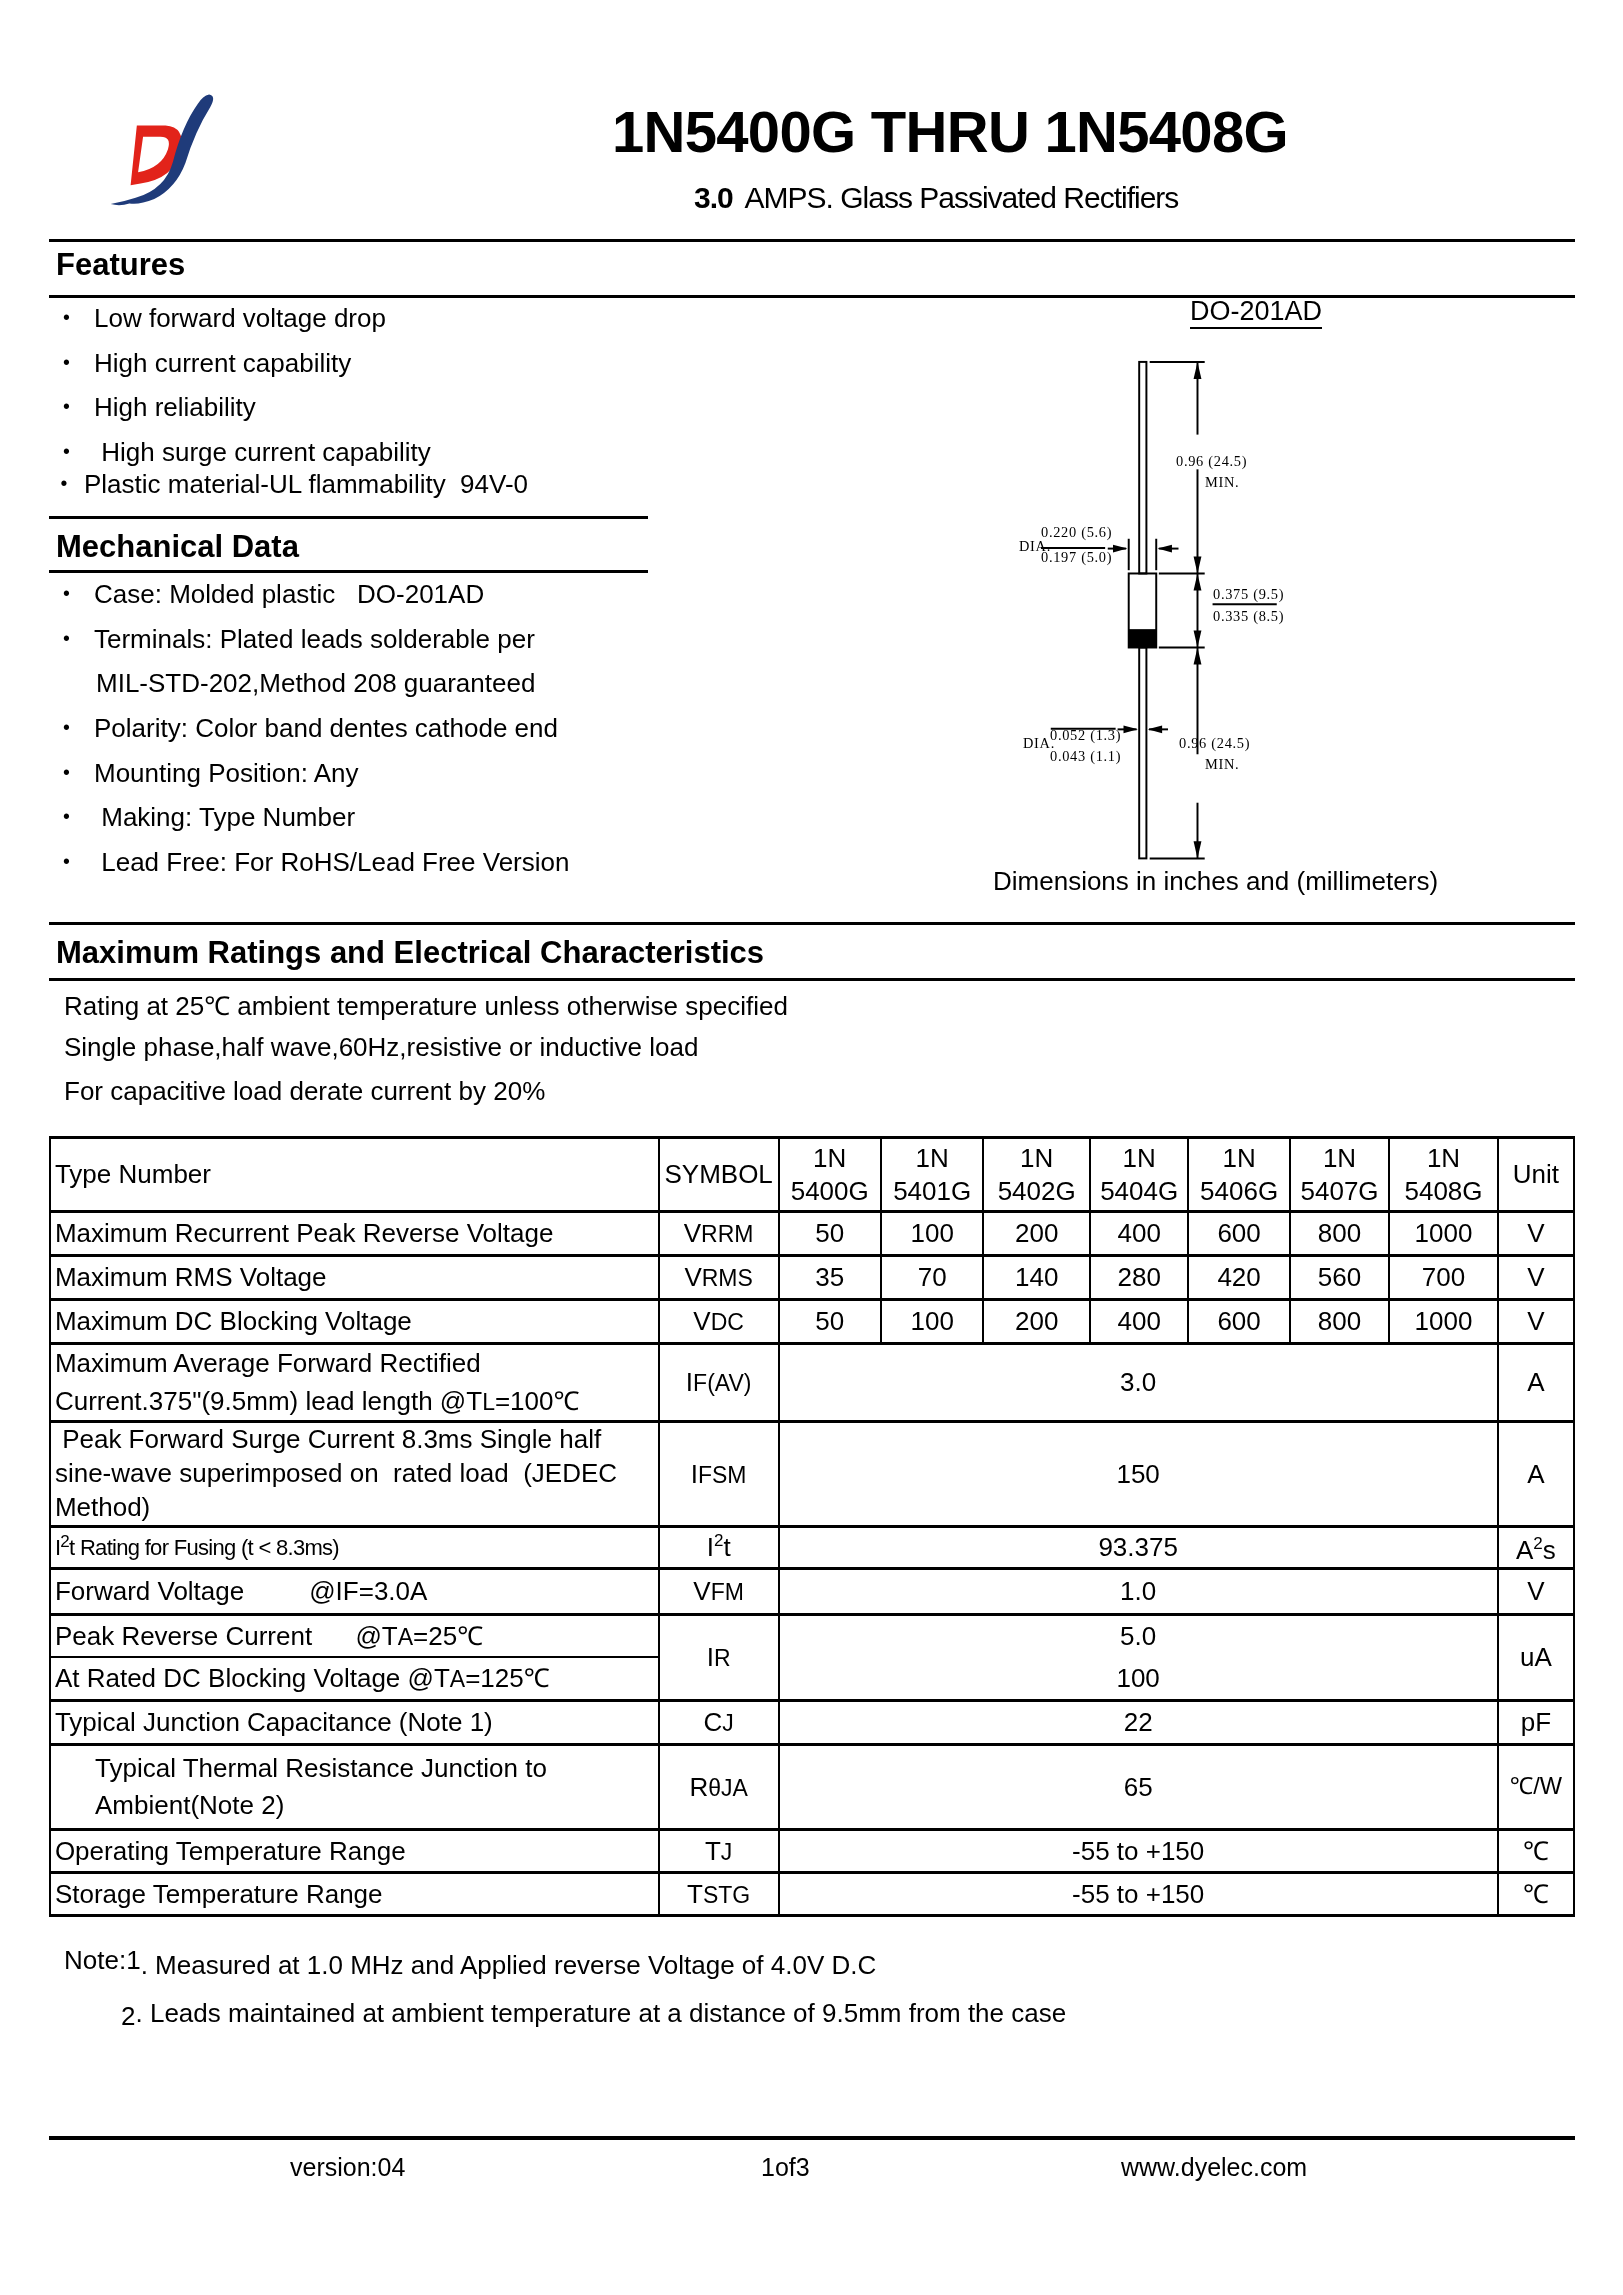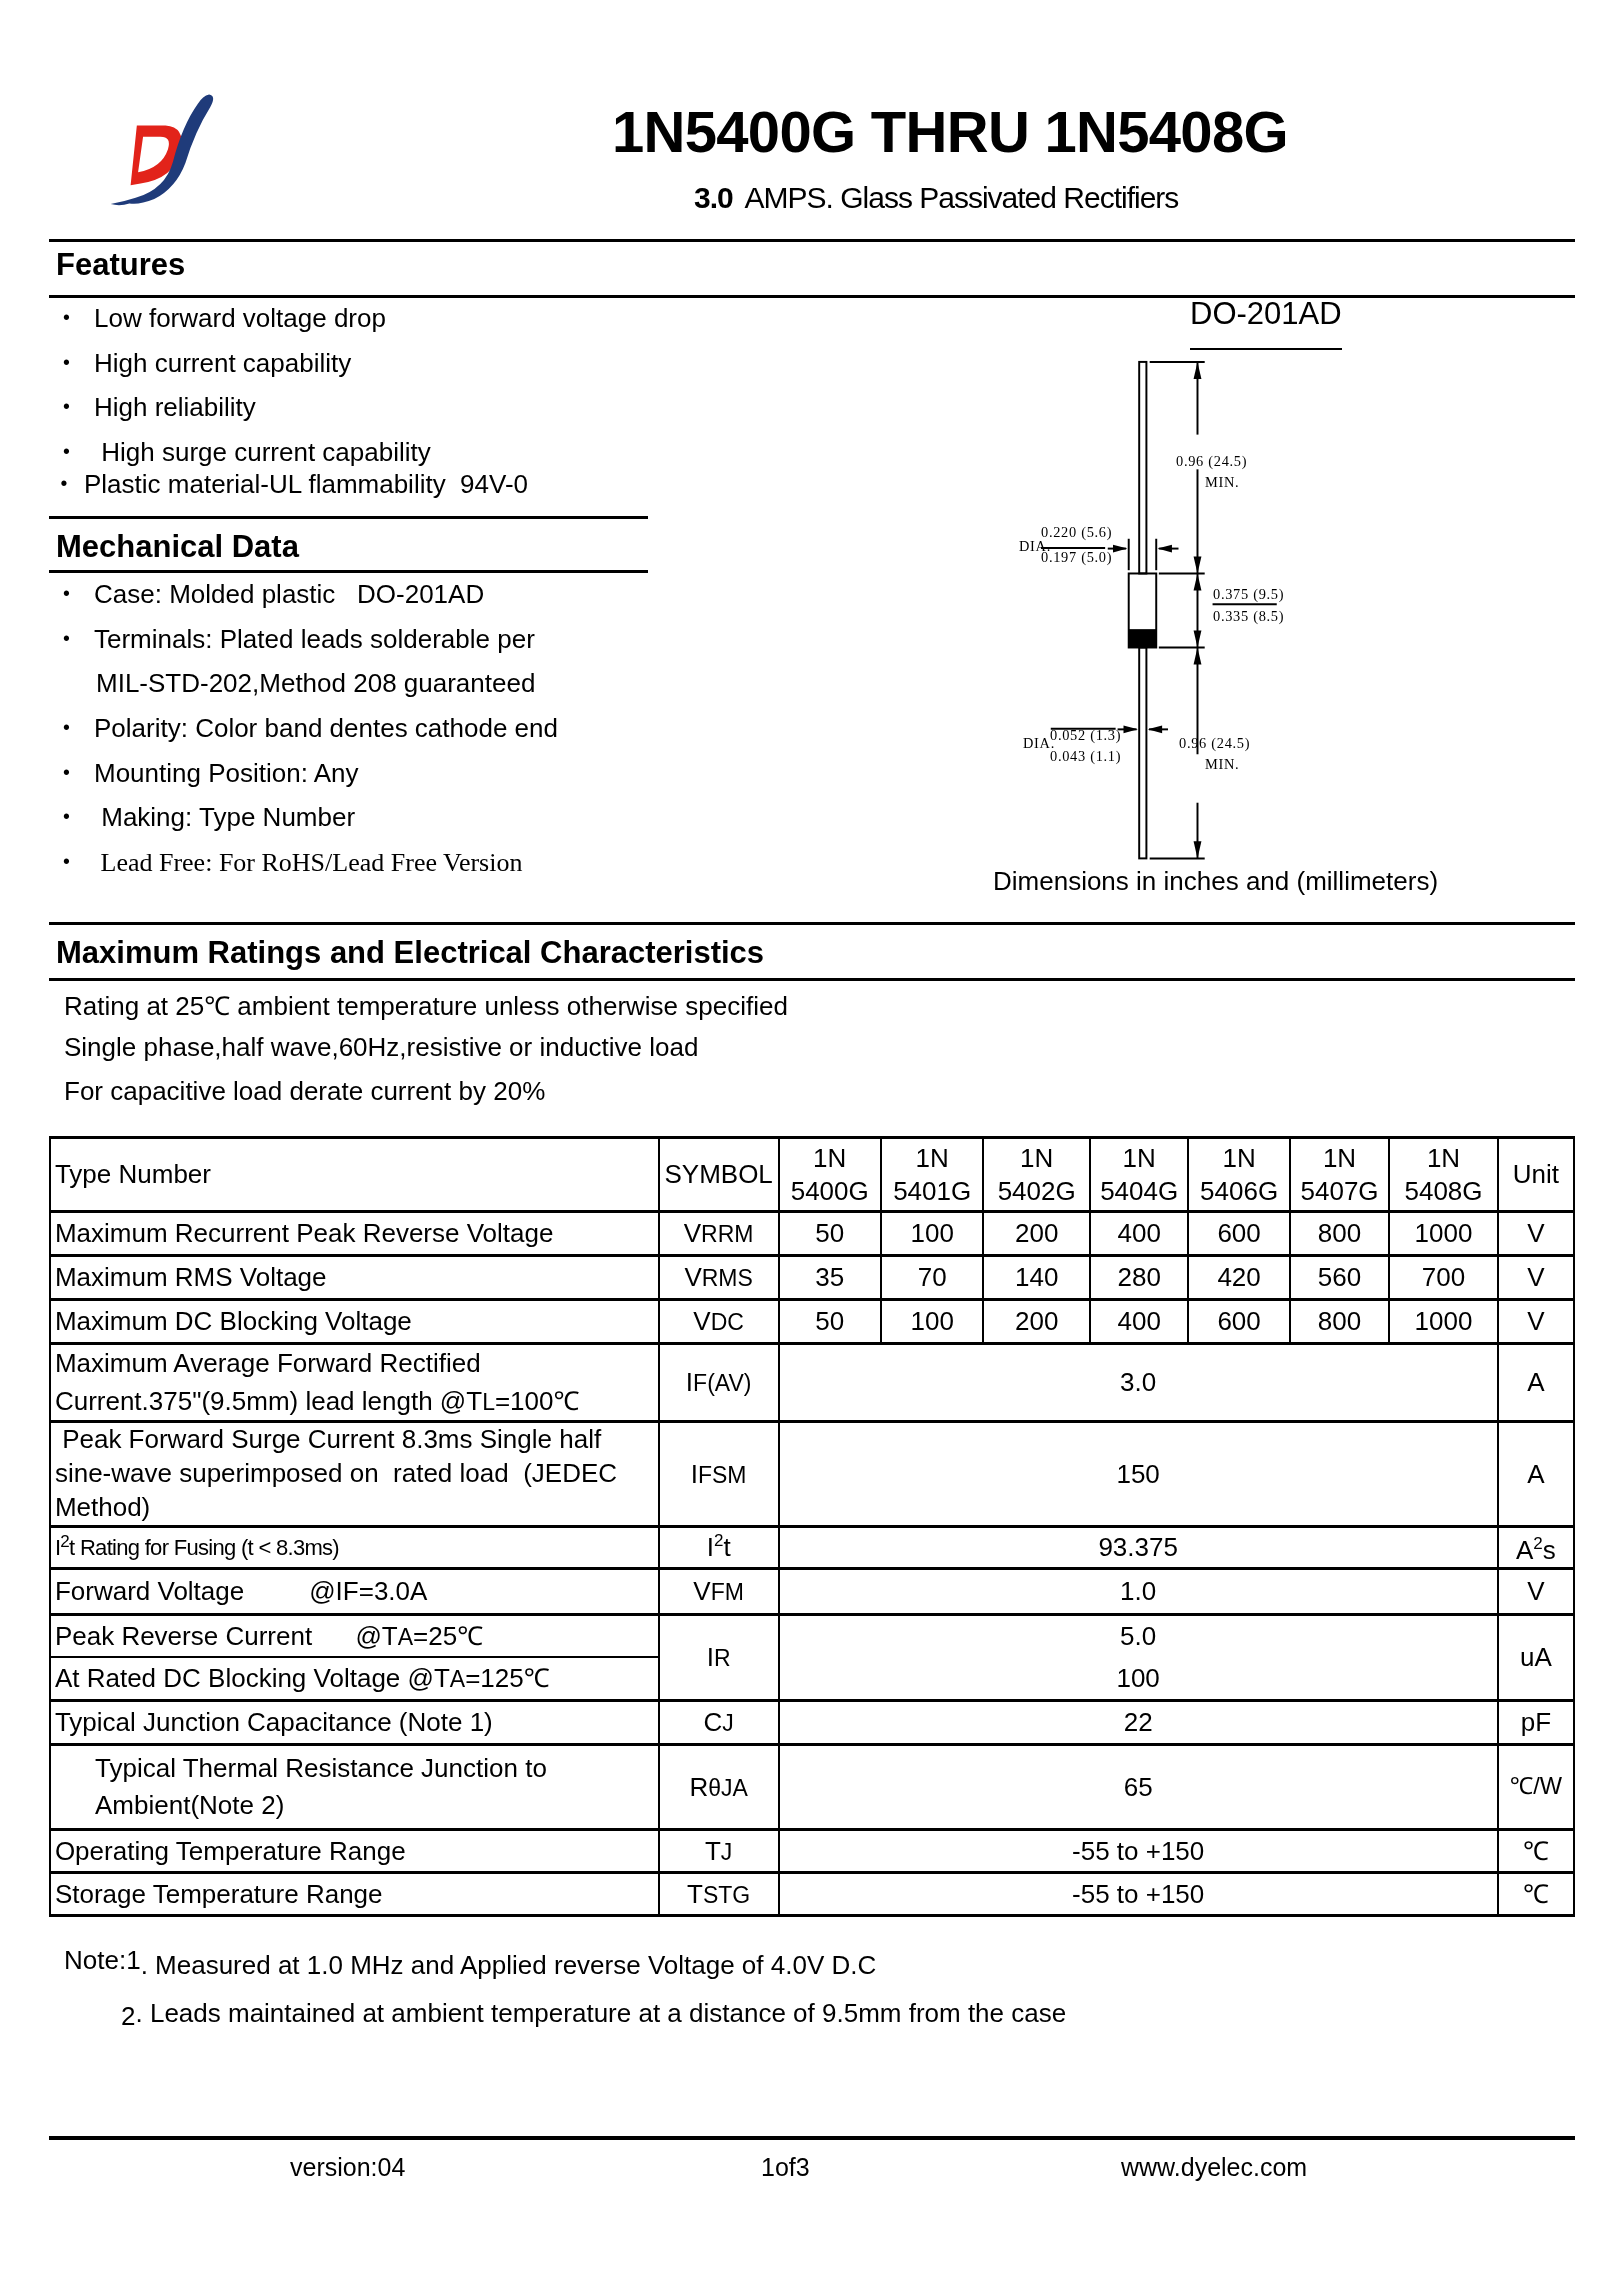--- a/index.html
+++ b/index.html
@@ -9,21 +9,21 @@
   .rule { position:absolute; background:#000; height:3.3px; }
   .title { font-family:"Liberation Sans", sans-serif; font-weight:bold; font-size:58px;
            letter-spacing:-0.7px; white-space:nowrap; }
   .subtitle { font-size:30px; white-space:nowrap; letter-spacing:-1px; }
   .subtitle b { font-weight:bold; margin-right:11.8px; }
   .sec-head { font-weight:bold; font-size:31px; white-space:nowrap; }
   .bullets { list-style:none; margin:0; padding:0; }
   .bullets li { font-size:26px; white-space:nowrap; position:absolute; left:0; }
   .bullets li .dot { display:inline-block; width:31px; font-size:19.6px; vertical-align:middle; position:relative; top:-2.6px; }
   .note-text { font-size:26px; white-space:nowrap; }
-  .pkg-label { font-size:31px; white-space:nowrap; border-bottom:2.6px solid #000; padding-bottom:16px; }
+  .pkg-label { font-size:27px; white-space:nowrap; border-bottom:2.6px solid #000; padding-bottom:0; }
   .dim { font-family:"Liberation Serif", serif; font-size:14.4px; white-space:nowrap; letter-spacing:0.7px; }
   
   table.spec { position:absolute; left:49px; top:1136px; width:1526px; border-collapse:collapse; table-layout:fixed; }
   table.spec td { border:2px solid #000; padding:0 3.9px; font-size:26px; vertical-align:middle; line-height:1.25; }
   table.spec td.c { text-align:center; }
   table.spec tr.thick td { border-top:3.9px solid #000; }
   .sub { font-size:23px; }
   .sup { font-size:17px; vertical-align:super; line-height:0; }
   .footer { font-size:25px; white-space:nowrap; }
 </style>
@@ -61,21 +61,21 @@
 <div class="abs sec-head" style="left:56px;top:529px;">Mechanical Data</div>
 <div class="rule" style="left:49px;top:570px;width:599px;"></div>
 
 <ul class="bullets abs" style="left:63px;top:0;">
   <li style="top:579px;"><span class="dot">•</span><span style="white-space:pre;">Case: Molded plastic   DO-201AD</span></li>
   <li style="top:624px;"><span class="dot">•</span><span>Terminals: Plated leads solderable per</span></li>
   <li style="top:668px;"><span class="dot" style="visibility:hidden;"> </span><span style="margin-left:2px;">MIL-STD-202,Method 208 guaranteed</span></li>
   <li style="top:713px;"><span class="dot">•</span><span>Polarity: Color band dentes cathode end</span></li>
   <li style="top:758px;"><span class="dot">•</span><span>Mounting Position: Any</span></li>
   <li style="top:802px;"><span class="dot">•</span><span style="white-space:pre;"> Making: Type Number</span></li>
-  <li style="top:847px;"><span class="dot">•</span><span style="white-space:pre;font-family:Liberation Serif, serif;"> Lead Free: For RoHS/Lead Free Version</span></li>
+  <li style="top:847px;"><span class="dot">•</span><span style="white-space:pre;"> Lead Free: For RoHS/Lead Free Version</span></li>
 </ul>
 
 <div class="abs pkg-label" style="left:1190px;top:296px;">DO-201AD</div>
 
 <svg class="abs" style="left:982px;top:354px;" width="524" height="511" viewBox="0 0 800 780">
   <g stroke="#000" stroke-width="3" fill="none">
 
     <rect x="240" y="12" width="11" height="323"></rect>
 
     <rect x="224" y="335" width="42" height="113"></rect>

